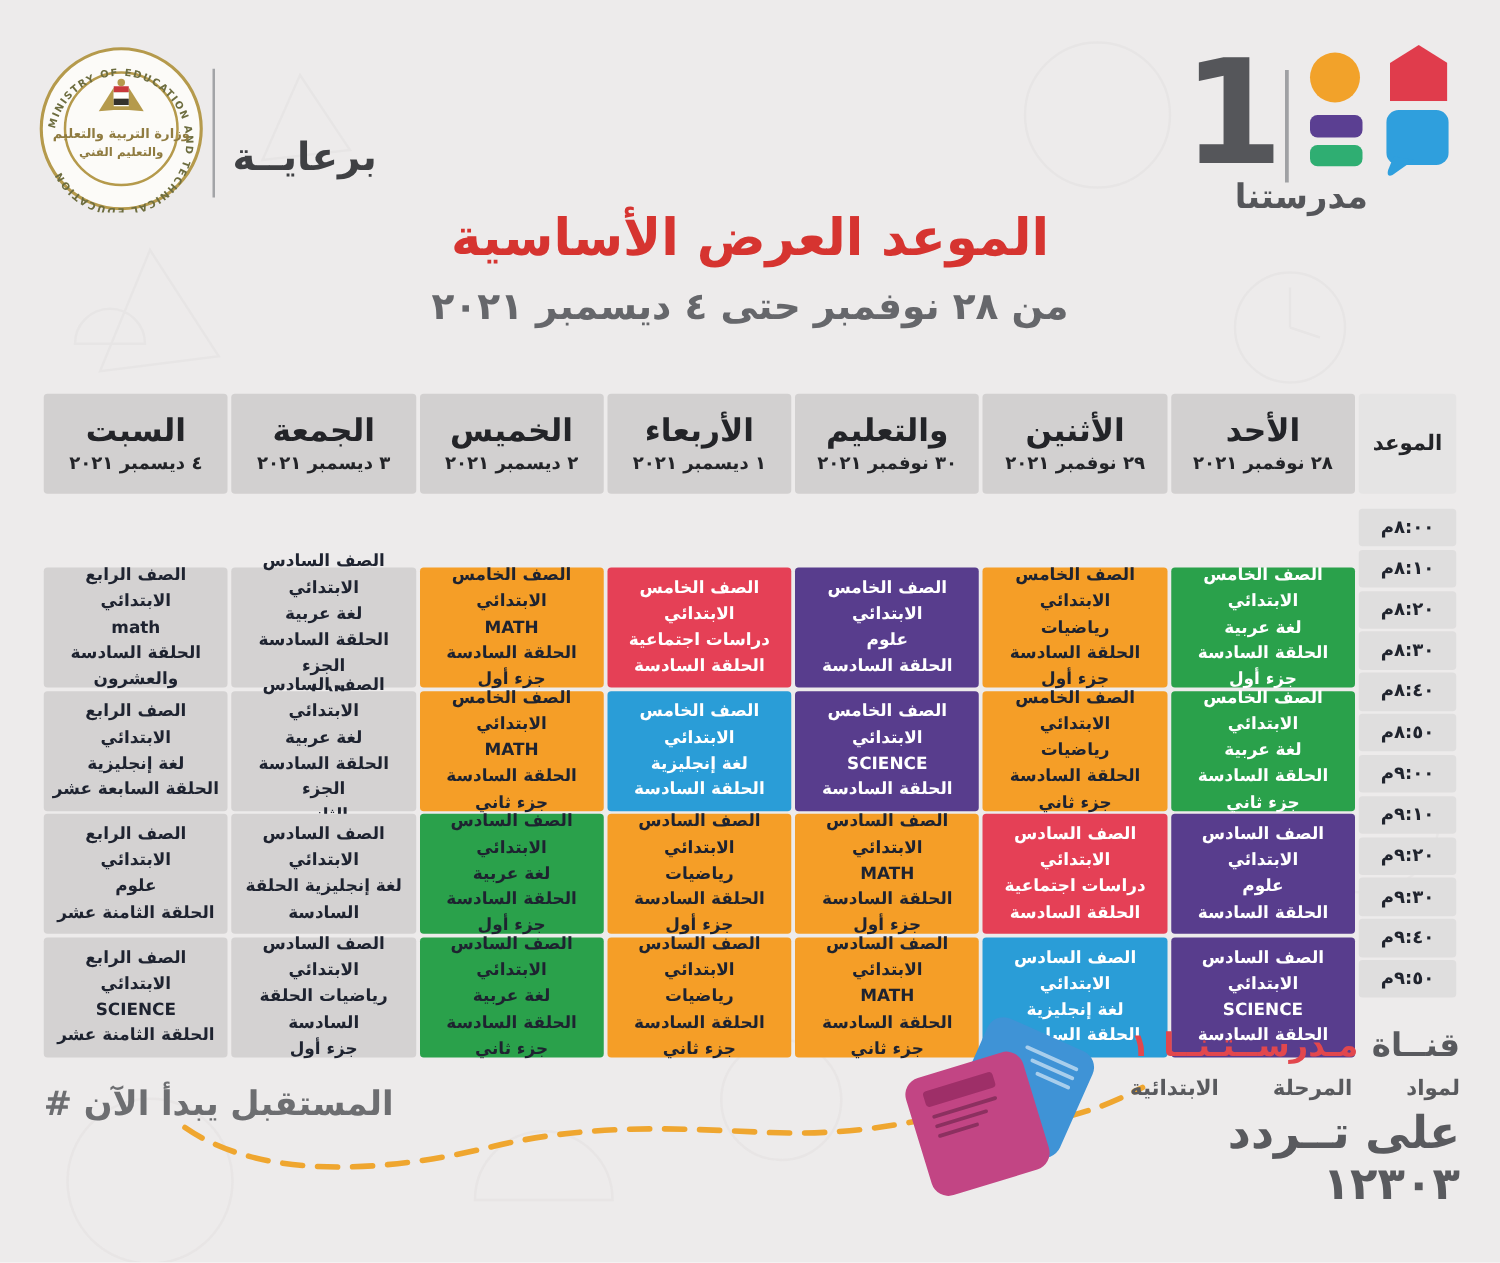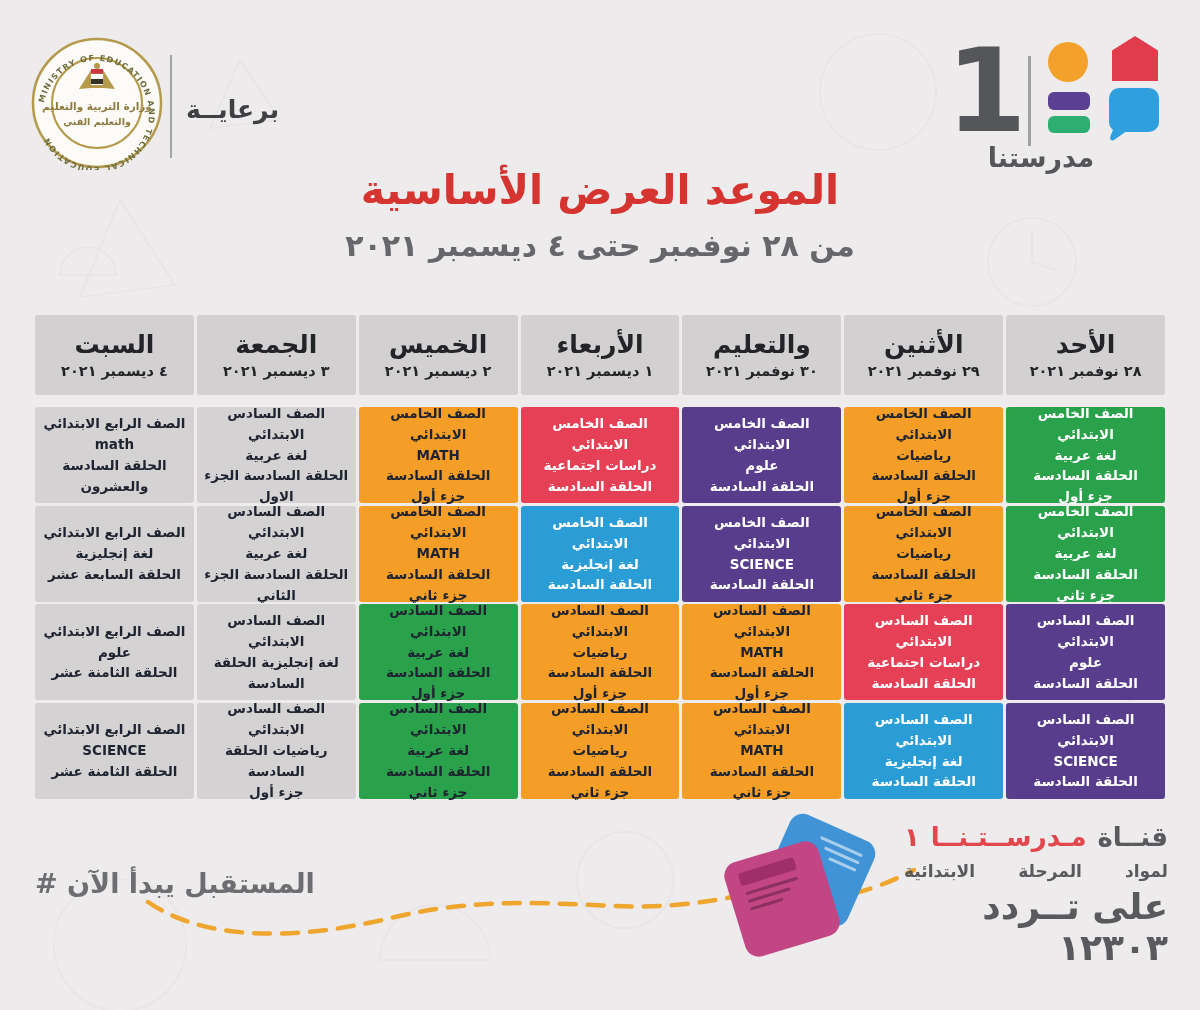--- a/index.html
+++ b/index.html
@@ -5,40 +5,40 @@
   * { margin:0; padding:0; box-sizing:border-box; }
   body { font-family:"DejaVu Sans", sans-serif; }
   .page { position:relative; width:1200px; height:1010px; background:#edebeb; overflow:hidden; font-weight:bold; }
 
   
   .doodles { position:absolute; inset:0; opacity:.55; }
 
   
   .seal { position:absolute; left:30px; top:36px; width:134px; height:134px; }
   .vdiv { position:absolute; left:170px; top:55px; width:2px; height:103px; background:#a3a4a7; }
-  .patronage { position:absolute; left:186px; top:95px; font-size:25px; color:#3f4043; direction:rtl; }
+  .patronage { position:absolute; left:186px; top:108px; font-size:31px; color:#3f4043; direction:rtl; }
 
   .logo-one { position:absolute; left:946px; top:30px; font-size:116px; line-height:1.05; color:#55565a; }
   .logo-bar { position:absolute; left:1028px; top:56px; width:3px; height:90px; background:#a0a1a4; }
   .logo-grid { position:absolute; left:1048px; top:36px; width:112px; height:104px; }
   .lg-circle { position:absolute; left:0; top:6px; width:40px; height:40px; border-radius:50%; background:#f2a22a; }
   .lg-house  { position:absolute; left:64px; top:0; width:46px; height:45px; background:#e03c4c;
                clip-path:polygon(50% 0,100% 32%,100% 100%,0 100%,0 32%); }
   .lg-purple { position:absolute; left:0; top:56px; width:42px; height:18px; border-radius:6px; background:#5b3f92; }
   .lg-green  { position:absolute; left:0; top:80px; width:42px; height:17px; border-radius:6px; background:#2fae72; }
   .lg-blue   { position:absolute; left:61px; top:52px; width:50px; height:53px; }
   .logo-word { position:absolute; left:978px; top:142px; width:126px; text-align:center; font-size:27px; color:#55565a; }
 
   .title    { position:absolute; left:0; top:166px; width:1200px; text-align:center; font-size:41px; color:#d63430; direction:rtl; }
   .subtitle { position:absolute; left:0; top:228px; width:1200px; text-align:center; font-size:30px; color:#66676b; direction:rtl; }
 
   
   .table { position:absolute; left:35px; top:315px; width:1130px; direction:rtl; display:flex; gap:3px; }
   .time-col { width:78px; flex:none; display:flex; flex-direction:column; }
-  .day-col  { flex:1; display:flex; flex-direction:column; }
+  .day-col  { flex:1; display:flex; flex-direction:column;gap:47px; }
   .day-head { height:80px; margin-bottom:12px; background:#d2d0d0; border-radius:3px;
               display:flex; flex-direction:column; align-items:center; justify-content:center; color:#232428; }
   .day-name { font-size:25px; line-height:1.15; }
   .day-date { font-size:14.5px; margin-top:3px; }
   .time-head { height:80px; margin-bottom:12px; background:#e5e4e4; border-radius:3px;
                display:flex; align-items:center; justify-content:center; font-size:17px; color:#232428; }
   .cells { display:flex; flex-direction:column; gap:2.5px; }
   .cell { height:96px; border-radius:3px; padding:2px 4px;
           display:flex; align-items:center; justify-content:center; text-align:center;
           white-space:pre-line; font-size:13.5px; line-height:1.55; }
@@ -122,20 +122,37 @@
       <path d="M22 40 L5 52 Q0 54 1.5 48 L6 37 Z" fill="#2f9fdd"></path>
     </svg>
   </div>
   <div class="logo-word">مدرستنا</div>
 
   <div class="title">الموعد العرض الأساسية</div>
   <div class="subtitle">من ٢٨ نوفمبر حتى ٤ ديسمبر ٢٠٢١</div>
 
   <div class="table">
 
+    <div class="time-col">
+      <div class="time-head">الموعد</div>
+      <div class="time-cells">
+        <div class="time-cell">٨:٠٠م</div>
+        <div class="time-cell">٨:١٠م</div>
+        <div class="time-cell">٨:٢٠م</div>
+        <div class="time-cell">٨:٣٠م</div>
+        <div class="time-cell">٨:٤٠م</div>
+        <div class="time-cell">٨:٥٠م</div>
+        <div class="time-cell">٩:٠٠م</div>
+        <div class="time-cell">٩:١٠م</div>
+        <div class="time-cell">٩:٢٠م</div>
+        <div class="time-cell">٩:٣٠م</div>
+        <div class="time-cell">٩:٤٠م</div>
+        <div class="time-cell">٩:٥٠م</div>
+      </div>
+    </div>
 
     <div class="day-col">
       <div class="day-head">
         <div class="day-name">الأحد</div>
         <div class="day-date">٢٨ نوفمبر ٢٠٢١</div>
       </div>
       <div class="cells">
         <div class="cell" style="background-color: rgb(42, 161, 75); color: rgb(255, 255, 255);">الصف الخامس الابتدائي
 لغة عربية
 الحلقة السادسة

